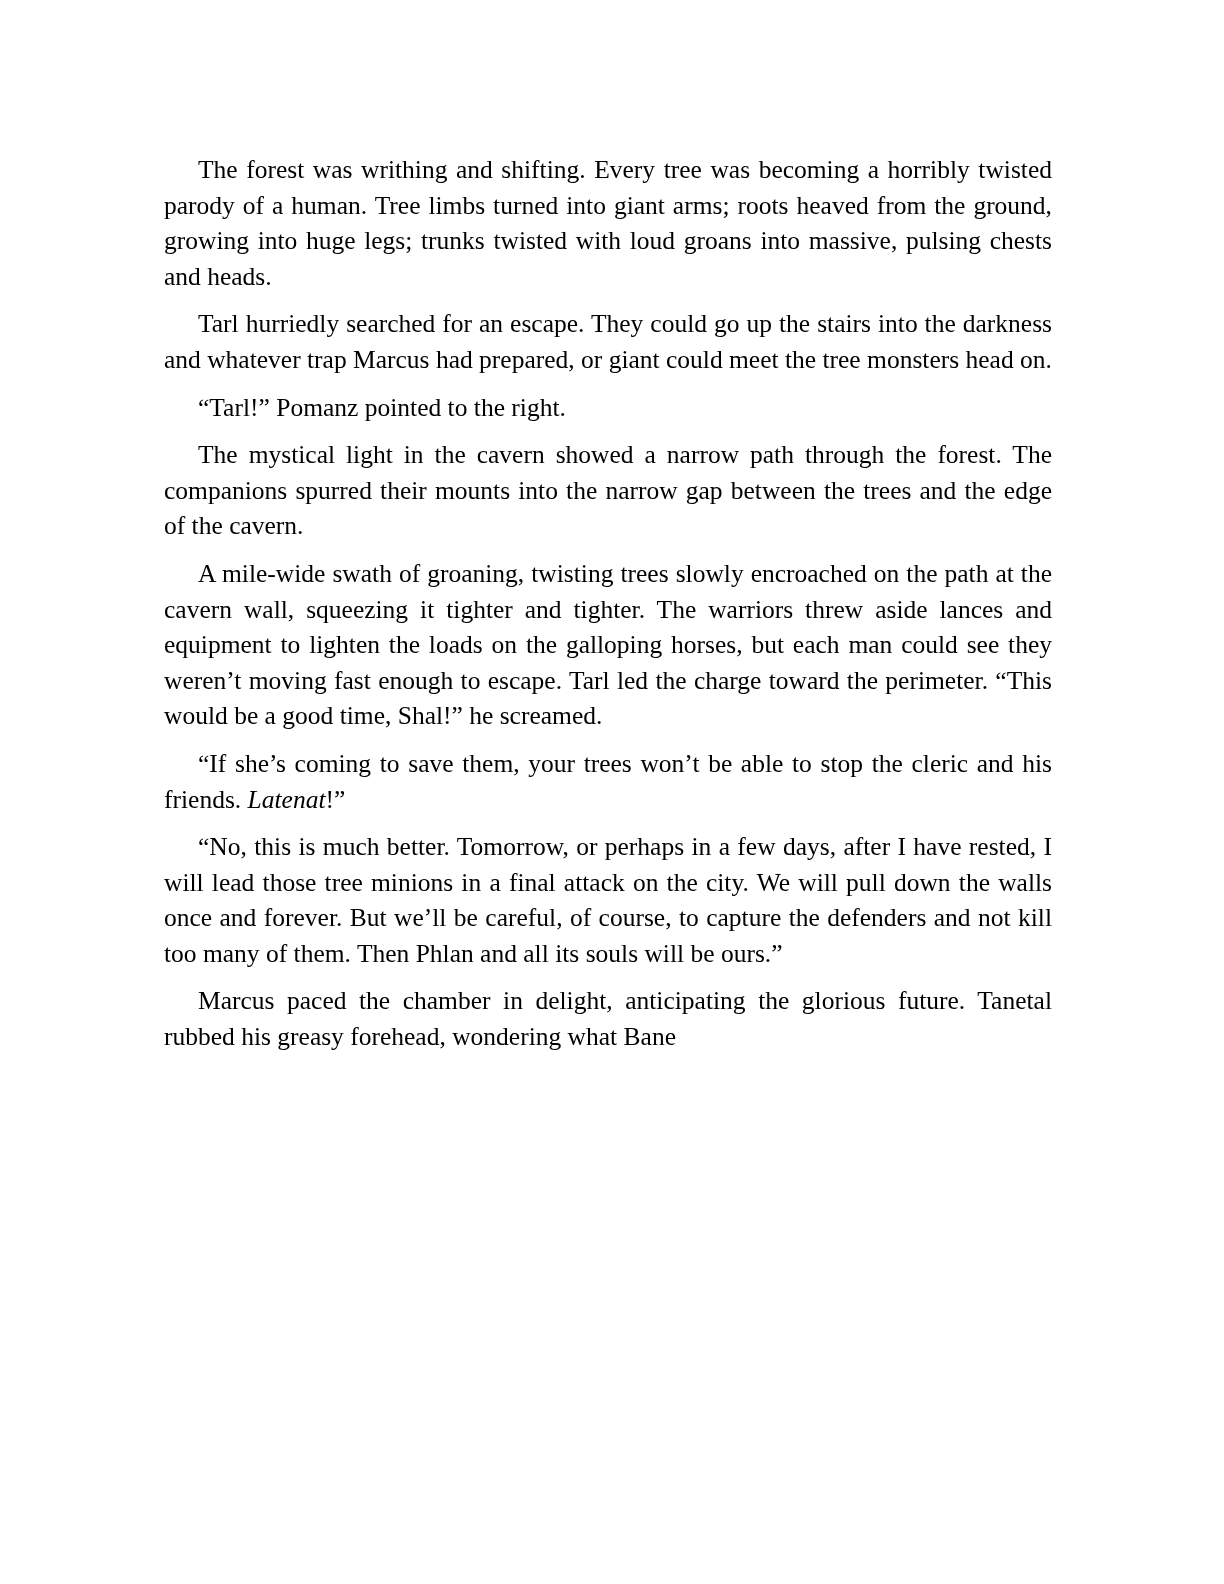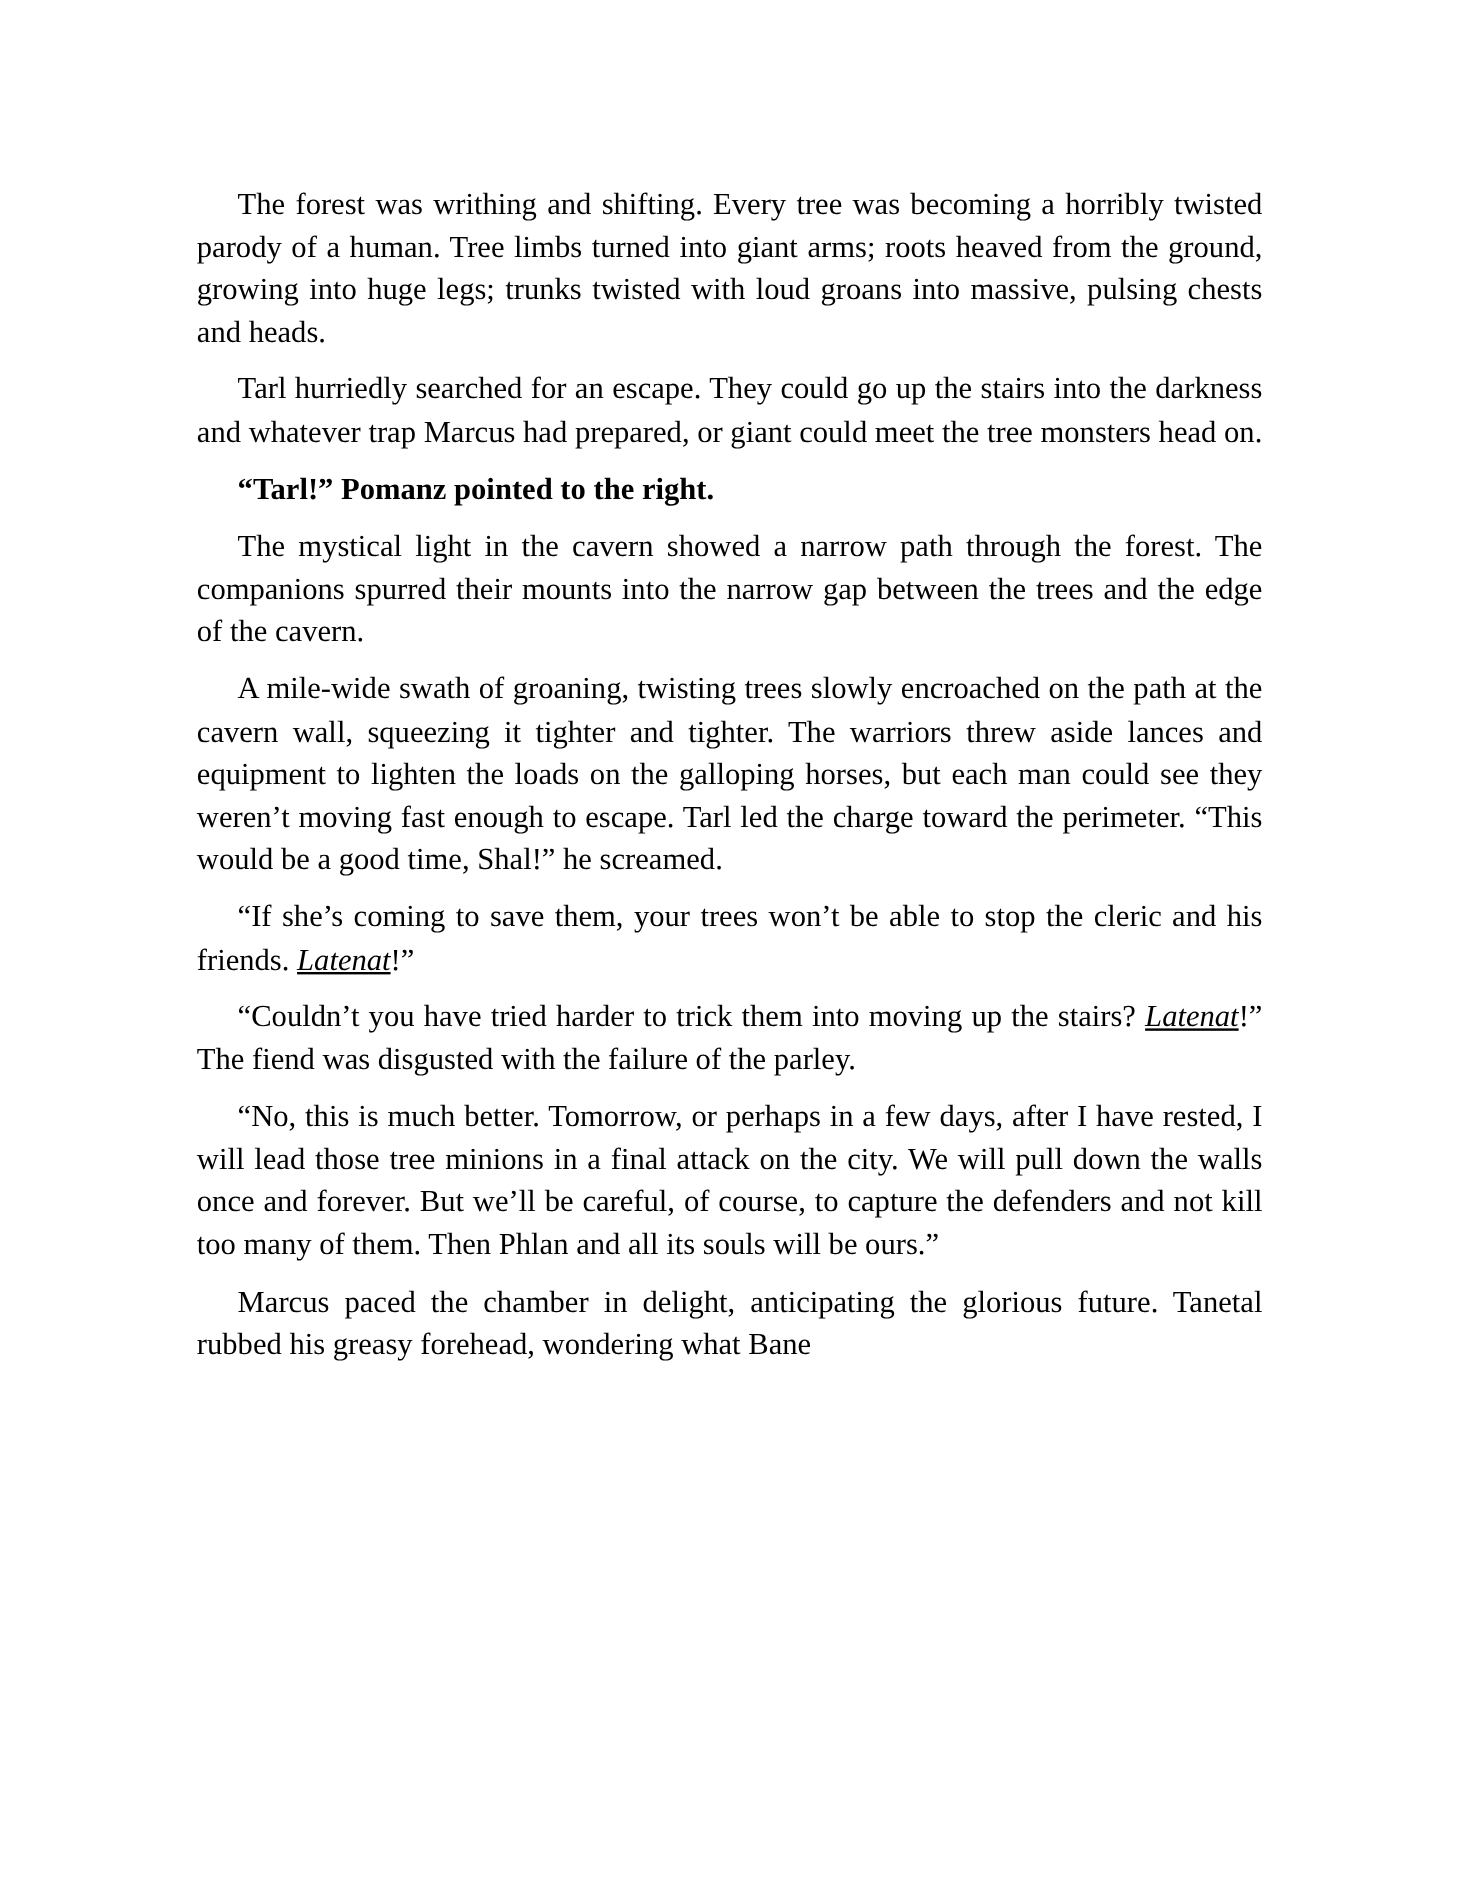--- a/index.html
+++ b/index.html
@@ -27,25 +27,23 @@
     text-align: justify;
     text-justify: inter-word;
     hyphens: none;
   }
   .body-text p {
     margin: 12px;
     text-indent: 34px;
   }
   .body-text p.last-line-natural {
     text-align-last: left;
-    font-weight: bold;
   }
   em {
     font-style: italic;
-    text-decoration: underline;
   }
 </style>
 </head>
 <body>
 
 <div class="page">
   <div class="body-text">
 
     <p>The forest was writhing and shifting. Every tree was becoming a horribly twisted parody of a human. Tree limbs turned into giant arms; roots heaved from the ground, growing into huge legs; trunks twisted with loud groans into massive, pulsing chests and heads.</p>
 
@@ -54,20 +52,19 @@
     <p class="last-line-natural">“Tarl!” Pomanz pointed to the right.</p>
 
     <p>The mystical light in the cavern showed a narrow path through the forest. The companions spurred their mounts into the narrow gap between the trees and the edge of the cavern.</p>
 
     <p>A mile-wide swath of groaning, twisting trees slowly encroached on the path at the cavern wall, squeezing it tighter and tighter. The warriors threw aside lances and equipment to lighten the loads on the galloping horses, but each man could see they weren’t moving fast enough to escape. Tarl led the charge toward the perimeter. “This would be a good time, Shal!” he screamed.</p>
 
 
     <p><span>“If she’s coming to save them, your trees won’t be able to stop the cleric and his friends. </span><em>Latenat</em><span>!”</span></p>
 
 
-    <p><span>“Couldn’t you have tried harder to trick them into moving up the stairs? </span><em>Latenat</em><span>!” The fiend was disgusted with the failure of the parley.</span></p>
 
     <p>“No, this is much better. Tomorrow, or perhaps in a few days, after I have rested, I will lead those tree minions in a final attack on the city. We will pull down the walls once and forever. But we’ll be careful, of course, to capture the defenders and not kill too many of them. Then Phlan and all its souls will be ours.”</p>
 
     <p>Marcus paced the chamber in delight, anticipating the glorious future. Tanetal rubbed his greasy forehead, wondering what Bane</p>
 
   </div>
 </div>
 
 </body></html>

